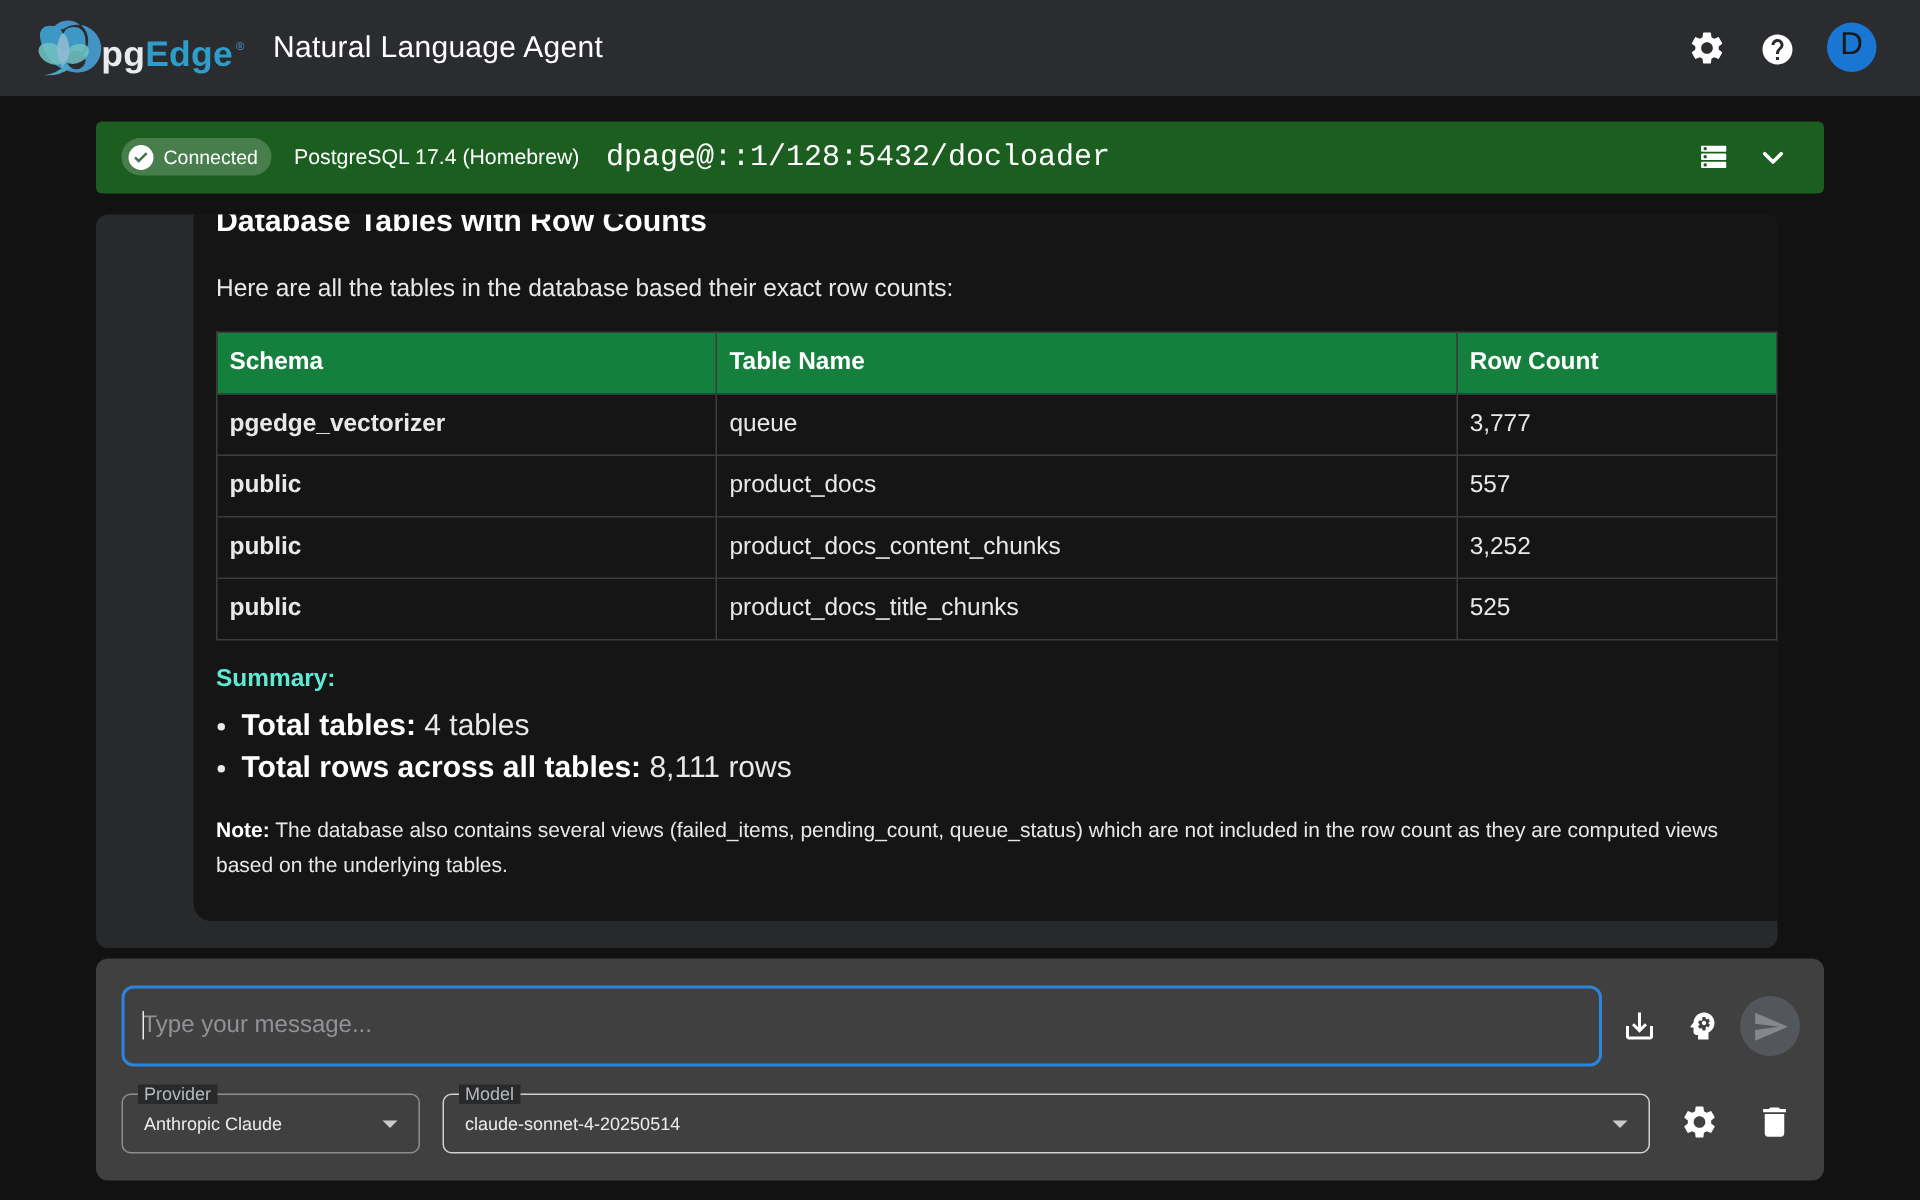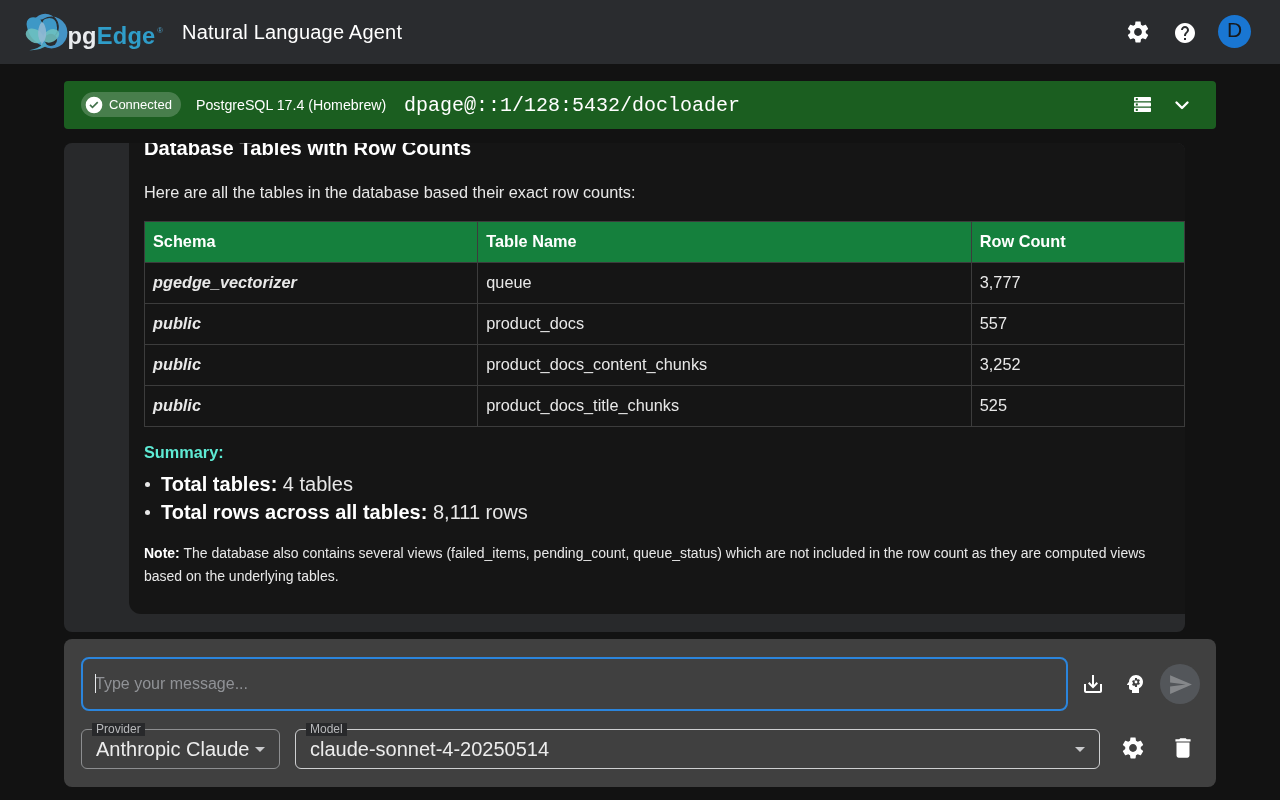--- a/index.html
+++ b/index.html
@@ -33,21 +33,21 @@
   #chat { position:absolute; left:64px; top:143px; width:1121px; height:489px;
     background:#28292b; border-radius:8px; overflow:hidden; }
   #bubble { position:absolute; left:65px; top:-22px; width:1071px; height:493px;
     background:#151515; border-radius:12px; padding:16px 15px; color:#e8e8e8; }
   #bubble h3 { font-size:20.2px; line-height:26px; font-weight:700; color:#fff; margin-top:-2px; }
   #bubble p.intro { margin-top:18.5px; font-size:16.3px; line-height:24px; }
   #bubble table { margin-top:17.5px; width:100%; border-collapse:collapse; font-size:16.3px; }
   #bubble th, #bubble td { border:1px solid #3c3c3c; padding:9px 8px 10px 8px; text-align:left;
     font-weight:400; line-height:21px; }
   #bubble th { background:#15803d; font-weight:700; color:#fff; }
-  #bubble td.c1 { font-weight:700;font-style:italic; }
+  #bubble td.c1 { font-weight:700; }
   #bubble col.w1 { width:333px; } #bubble col.w2 { width:493px; } #bubble col.w3 { width:213px; }
   p.summary { margin-top:13px; font-size:16.3px; line-height:24px; font-weight:700; color:#5eead4; }
   #bubble ul { margin-top:8px; list-style:none; }
   #bubble li { font-size:20px; line-height:24px; padding-left:17px; position:relative; }
   #bubble li + li { margin-top:4px; }
   #bubble li::before { content:""; position:absolute; left:1px; top:10px; width:5px; height:5px;
     border-radius:50%; background:#e8e8e8; }
   p.note { margin-top:18px; font-size:14px; line-height:23px; width:1025px; }
   #bubble b { font-weight:700; color:#fff; }
 
@@ -59,21 +59,21 @@
   #tf .ph { position:absolute; left:12px; top:0; height:50px; line-height:50px; color:#909296; font-size:16px; }
   #caret { position:absolute; left:11.5px; top:15px; width:1.6px; height:18.5px; background:#e8eaed; }
   #btn-dl { position:absolute; left:1017px; top:33px; }
   #btn-psy { position:absolute; left:1059px; top:33px; }
   #btn-send { position:absolute; left:1096px; top:25px; width:40px; height:40px; border-radius:50%;
     background:#53565a; display:flex; align-items:center; justify-content:center; }
 
   .sel { position:absolute; top:90px; height:40px; border:1px solid #8d8e90; border-radius:6px; }
   .sel .lbl { position:absolute; left:10px; top:-7px; font-size:12px; color:#b8b9bb;
     background:#28292b; padding:0 4px; line-height:13px; }
-  .sel .val { position:absolute; left:14px; top:0; height:38px; line-height:38px; color:#ececec; font-size:20px; }
+  .sel .val { position:absolute; left:14px; top:0; height:38px; line-height:38px; color:#ececec; font-size:12px; }
   .sel svg.dd { position:absolute; right:7px; top:7px; }
   #sel-provider { left:17px; width:199px; }
   #sel-model { left:231px; width:805px; border-color:#cfd0d2; }
   #btn-gear2 { position:absolute; left:1056px; top:96px; }
   #btn-trash { position:absolute; left:1106px; top:96px; }
 </style>
 </head>
 <body>
 
 <div id="header">

